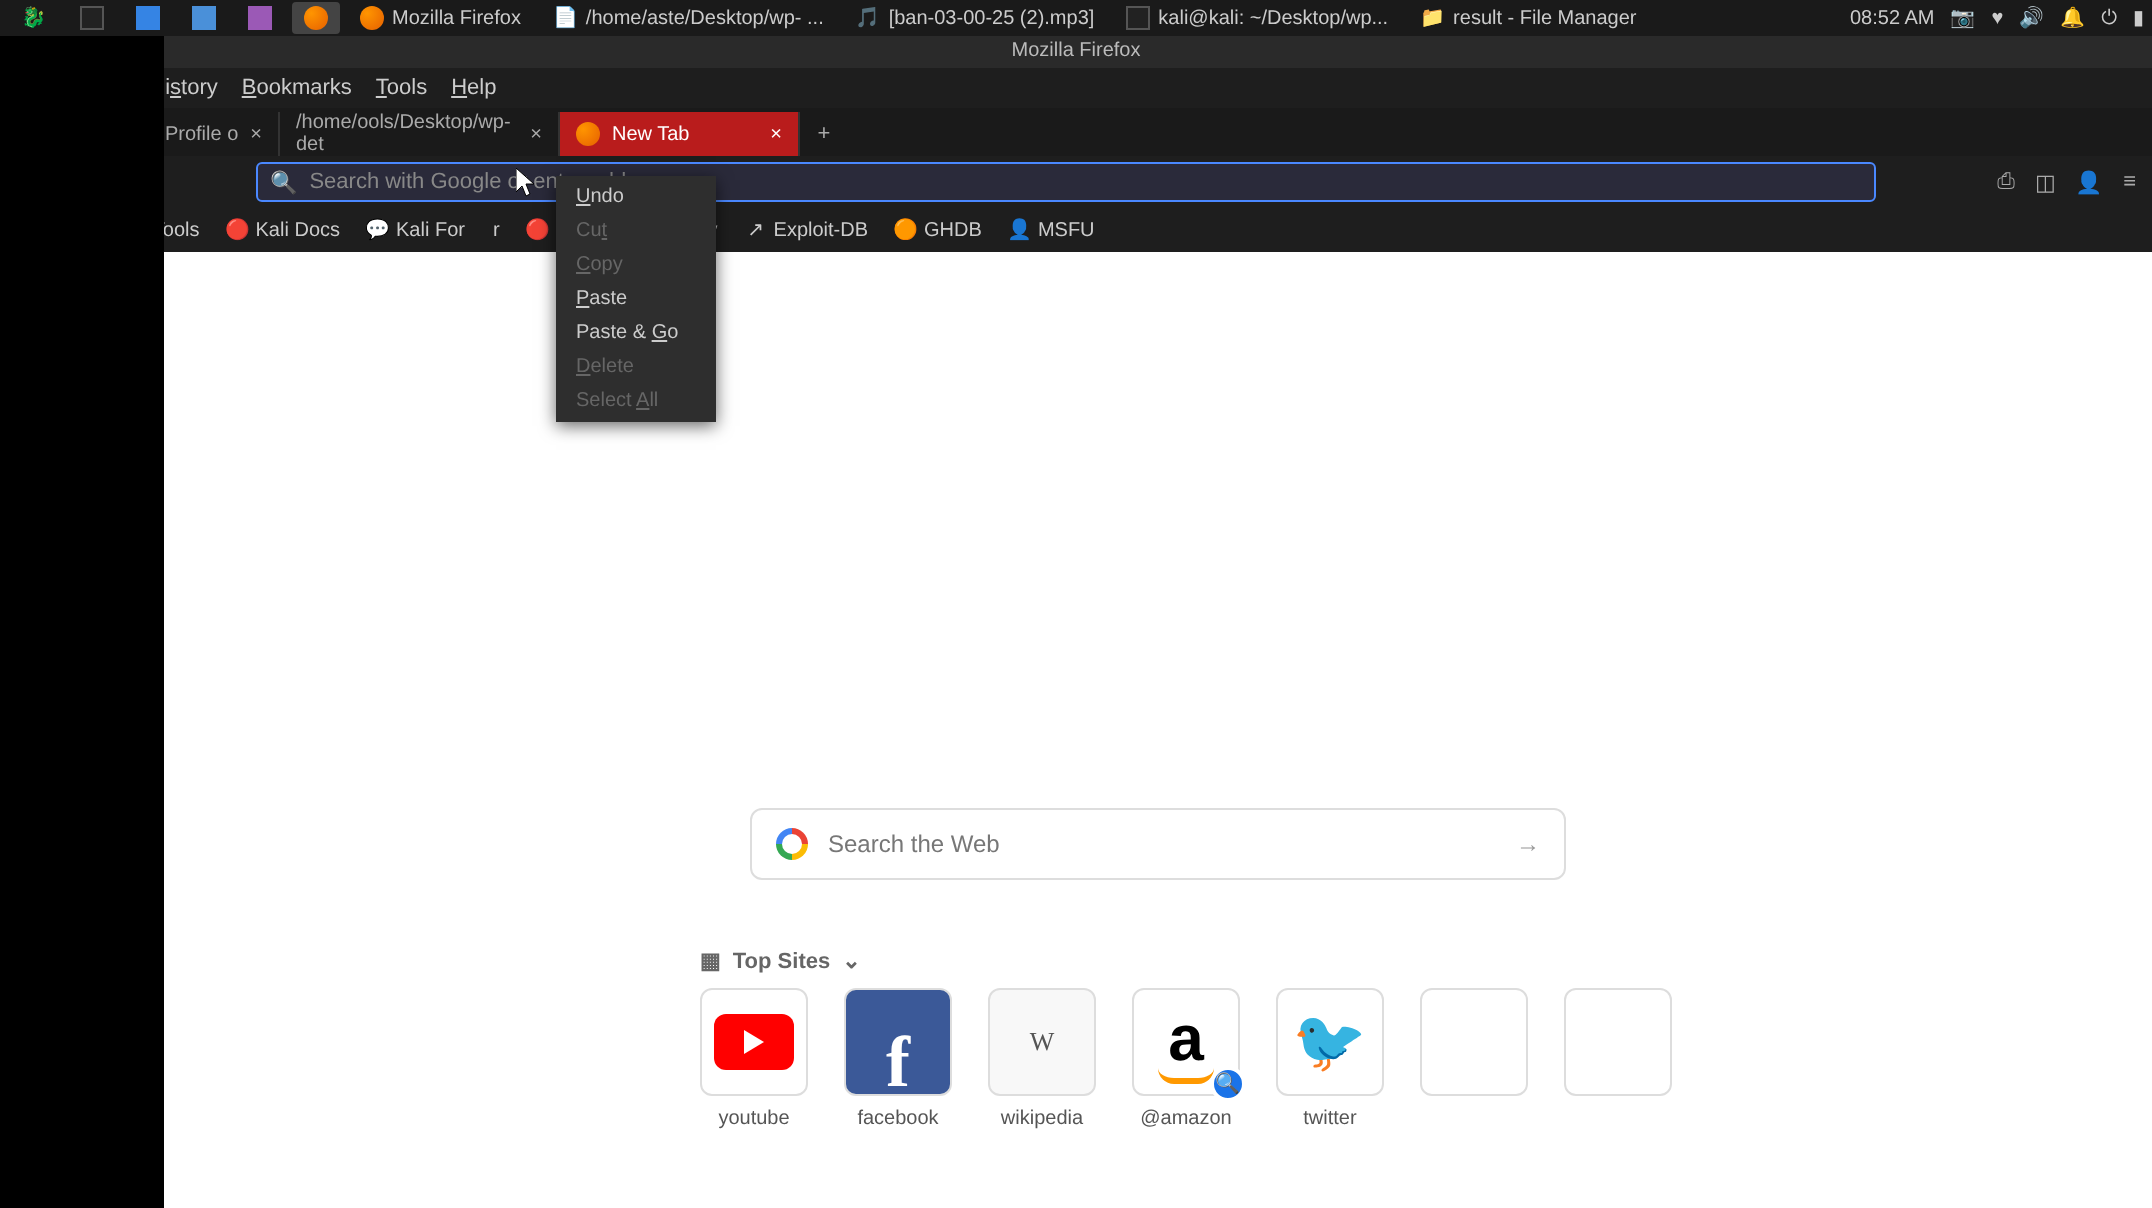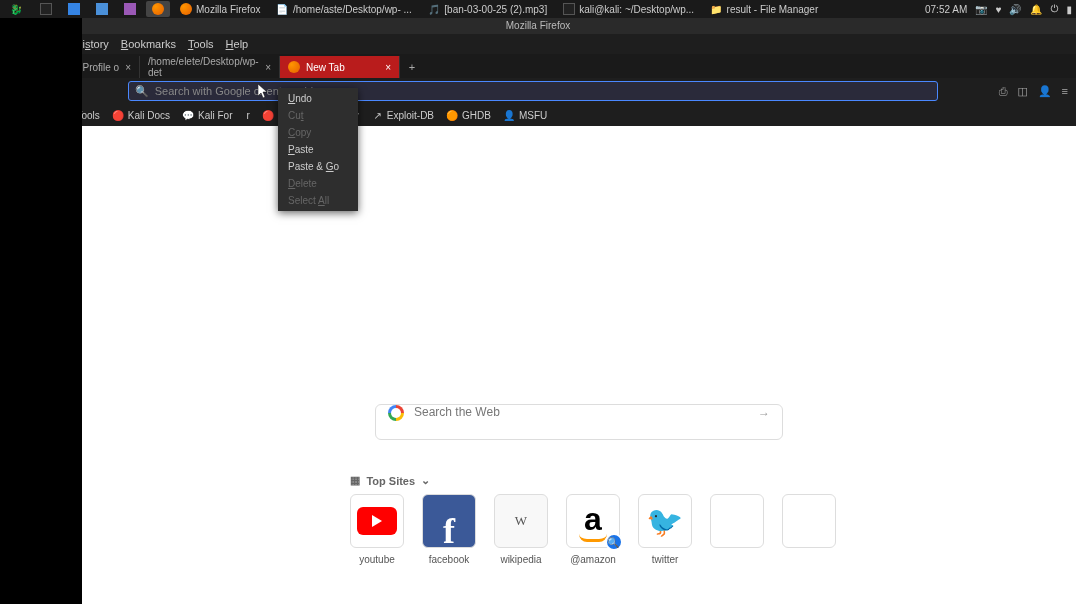--- a/index.html
+++ b/index.html
@@ -24,21 +24,21 @@
 .url-search-icon{margin-right:6px;color:#888}
 .bookmarks{height:22px;background:#1e1e1e;display:flex;align-items:center;padding:0 8px;gap:14px;color:#ccc;font-size:10px}
 .bkm{display:flex;align-items:center;gap:4px}
 .bkm-icon{width:10px;height:10px;display:flex;align-items:center;justify-content:center}
 .content{background:#fff;position:absolute;top:126px;left:82px;right:0;bottom:0}
 .blackpanel{position:absolute;top:18px;left:0;width:82px;height:586px;background:#000}
 .context-menu{position:absolute;top:88px;left:278px;width:80px;background:#2e2e2e;box-shadow:0 2px 8px rgba(0,0,0,0.6);z-index:100;padding:2px 0}
 .ctx-item{padding:3px 10px;color:#ccc;font-size:10px;cursor:default}
 .ctx-item.disabled{color:#666}
 .ctx-item u{text-decoration:underline}
-.search-box{position:absolute;top:278px;left:50%;transform:translateX(-50%);width:408px;height:36px;border:1px solid #ddd;border-radius:6px;display:flex;padding:0 12px;gap:10px;color:#777;font-size:12px}
+.search-box{position:absolute;top:278px;left:50%;transform:translateX(-50%);width:408px;height:36px;border:1px solid #ddd;border-radius:6px;display:flex;align-items:center;padding:0 12px;gap:10px;color:#777;font-size:12px}
 .search-arrow{margin-left:auto;color:#999}
 .topsites-head{position:absolute;top:348px;left:268px;display:flex;align-items:center;gap:6px;color:#666;font-size:11px;font-weight:600}
 .ts-grid{position:absolute;top:368px;left:268px;display:flex;gap:18px}
 .ts-tile{width:54px;display:flex;flex-direction:column;align-items:center;gap:6px}
 .ts-box{width:54px;height:54px;border:1px solid #ddd;border-radius:6px;display:flex;align-items:center;justify-content:center;font-size:26px;position:relative}
 .ts-label{font-size:10px;color:#555}
 .g-logo{width:16px;height:16px;border-radius:50%;background:conic-gradient(#ea4335 0 90deg,#fbbc05 90deg 180deg,#34a853 180deg 270deg,#4285f4 270deg 360deg);position:relative}
 .g-logo::after{content:'';position:absolute;top:3px;left:3px;right:3px;bottom:3px;background:#fff;border-radius:50%}
 .yt-box{background:#fff}
 .yt-rect{width:40px;height:28px;background:#f00;border-radius:6px;display:flex;align-items:center;justify-content:center}
@@ -99,21 +99,21 @@
     <div class="taskbar-item">
         <div class="term-icon"></div>
         <span>kali@kali: ~/Desktop/wp...</span>
       </div>
     <div class="taskbar-item">
         <span>📁</span>
         <span>result - File Manager</span>
       </div>
   </div>
   <div class="taskbar-right">
-    <span>07:52 AM</span>
+    <span>08:52 AM</span>
     <span>📷</span>
     <span>♥</span>
     <span>🔊</span>
     <span>🔔</span>
     <span>⏻</span>
     <span>▮</span>
   </div>
 </div>
 
 <div class="window-title">Mozilla Firefox</div>
@@ -126,21 +126,21 @@
   <span><u>T</u>ools</span>
   <span><u>H</u>elp</span>
 </div>
 
 <div class="tabbar">
   <div class="tab">
     <span>BreachForums - Profile o</span>
     <span class="tab-close">×</span>
   </div>
   <div class="tab">
-    <span>/home/elete/Desktop/wp-det</span>
+    <span>/home/ools/Desktop/wp-det</span>
     <span class="tab-close">×</span>
   </div>
   <div class="tab active">
     <div class="ff-icon"></div>
     <span>New Tab</span>
     <span class="tab-close">×</span>
   </div>
   <div class="tab-add">+</div>
 </div>
 

